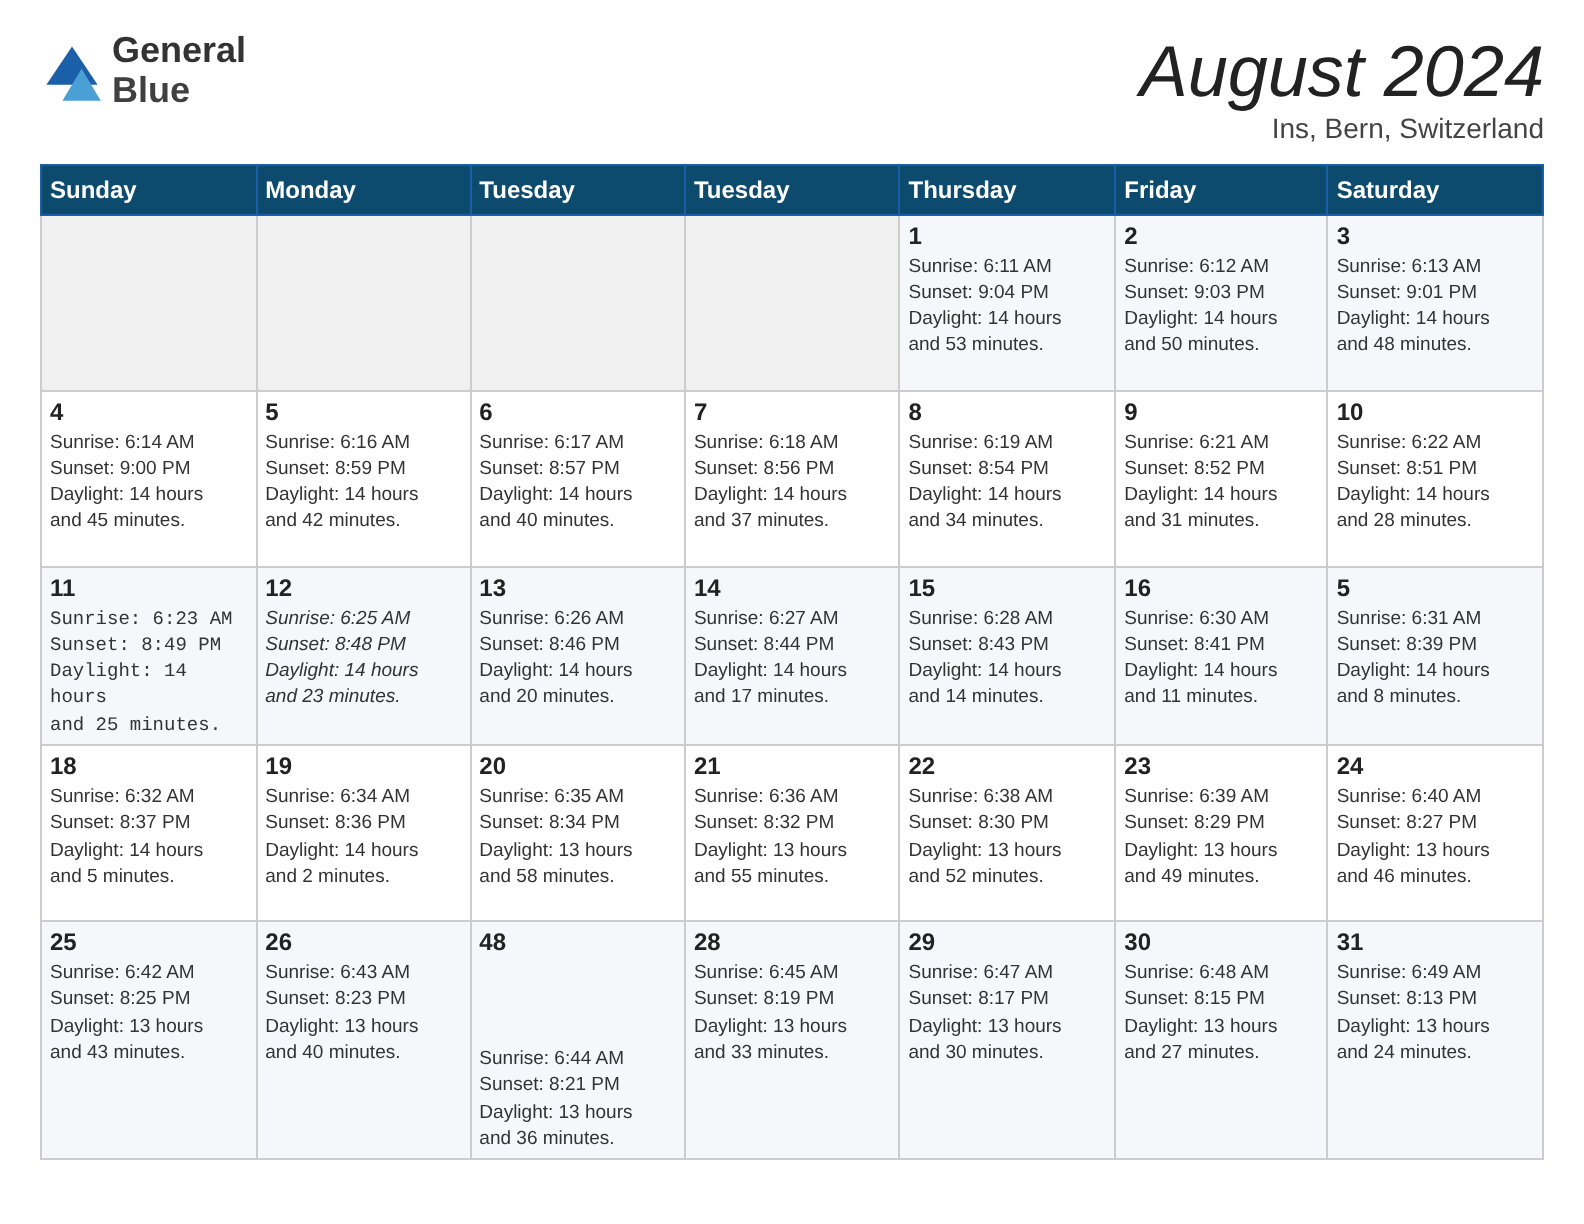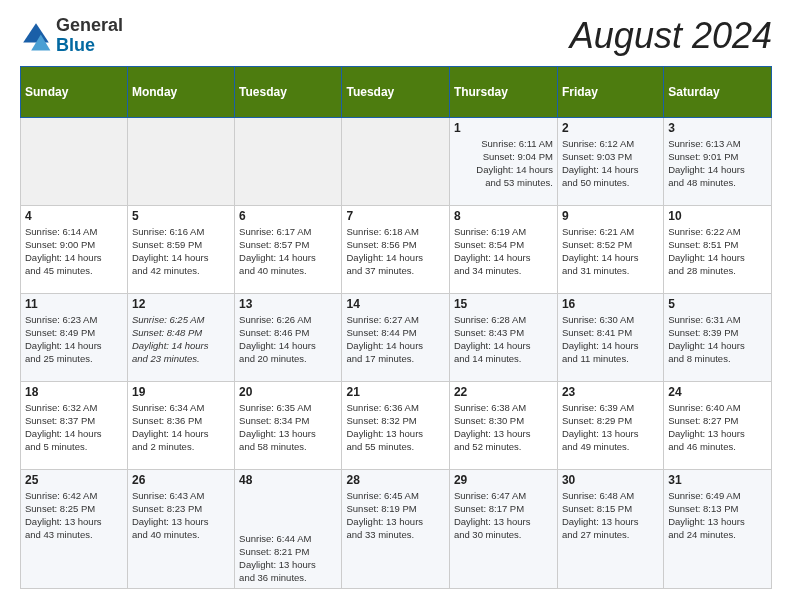--- a/index.html
+++ b/index.html
@@ -27,21 +27,21 @@
     }
     .logo-text {
       font-size: 18px;
       font-weight: bold;
       line-height: 1.1;
     }
     .logo-text span.general {
       color: #333;
     }
     .logo-text span.blue {
-      color: #0369a1;
+      color: #404040;
       margin-top: 20px;
     }
     .logo-icon {
       width: 32px;
       height: 32px;
     }
     .title-block {
       text-align: right;
     }
     .month-title {
@@ -54,23 +54,23 @@
     .location {
       font-size: 14px;
       color: #444;
     }
     .calendar {
       width: 100%;
       border-collapse: collapse;
       font-size: 10px;
     }
     .calendar thead th {
-      background: #4d7c0f;
+      background: #0c4a6e;
       color: #fff;
-      padding: 18px 4px;
+      padding: 5px 4px;
       text-align: left;
       font-size: 12px;
       font-weight: 600;
       border: 1px solid #1a5fa8;
     }
     .calendar tbody td {
       vertical-align: top;
       border: 1px solid #ccc;
       padding: 3px 4px;
       width: 113px;
@@ -110,20 +110,21 @@
         <polygon points="20,4 36,28 4,28" fill="#1a5fa8"></polygon>
         <polygon points="26,18 38,38 14,38" fill="#4a9fd4"></polygon>
       </svg>
       <div class="logo-text">
         <span class="general">General</span><br>
         <span class="blue">Blue</span>
       </div>
     </div>
     <div class="title-block">
       <div class="month-title">August 2024</div>
+      <div class="location">Ins, Bern, Switzerland</div>
     </div>
   </div>
 
   <table class="calendar">
     <thead>
       <tr>
       <th>Sunday</th>
           <th>Monday</th>
           <th>Tuesday</th>
           <th>Tuesday</th>
@@ -133,21 +134,21 @@
         </tr>
     </thead>
     <tbody id="calendar-body">
     <tr>
           <td class="empty-cell"></td>
           <td class="empty-cell"></td>
           <td class="empty-cell"></td>
           <td class="empty-cell"></td>
           <td>
             <span class="day-num">1</span>
-            <div class="day-info" style="white-space: pre-line; text-align: right;">Sunrise: 6:11 AM
+            <div class="day-info" style="white-space: pre-line;">Sunrise: 6:11 AM
 Sunset: 9:04 PM
 Daylight: 14 hours
 and 53 minutes.</div>
           </td>
           <td>
             <span class="day-num">2</span>
             <div class="day-info" style="white-space: pre-line;">Sunrise: 6:12 AM
 Sunset: 9:03 PM
 Daylight: 14 hours
 and 50 minutes.</div>
@@ -207,21 +208,21 @@
             <span class="day-num">10</span>
             <div class="day-info" style="white-space: pre-line;">Sunrise: 6:22 AM
 Sunset: 8:51 PM
 Daylight: 14 hours
 and 28 minutes.</div>
           </td>
         </tr>
         <tr>
           <td>
             <span class="day-num">11</span>
-            <div class="day-info" style="white-space: pre-line;">Sunrise: 6:23 AM
+            <div class="day-info" style="white-space: pre-line; font-family: Liberation Mono, monospace;">Sunrise: 6:23 AM
 Sunset: 8:49 PM
 Daylight: 14 hours
 and 25 minutes.</div>
           </td>
           <td>
             <span class="day-num">12</span>
             <div class="day-info" style="white-space: pre-line; font-style: italic;">Sunrise: 6:25 AM
 Sunset: 8:48 PM
 Daylight: 14 hours
 and 23 minutes.</div>

